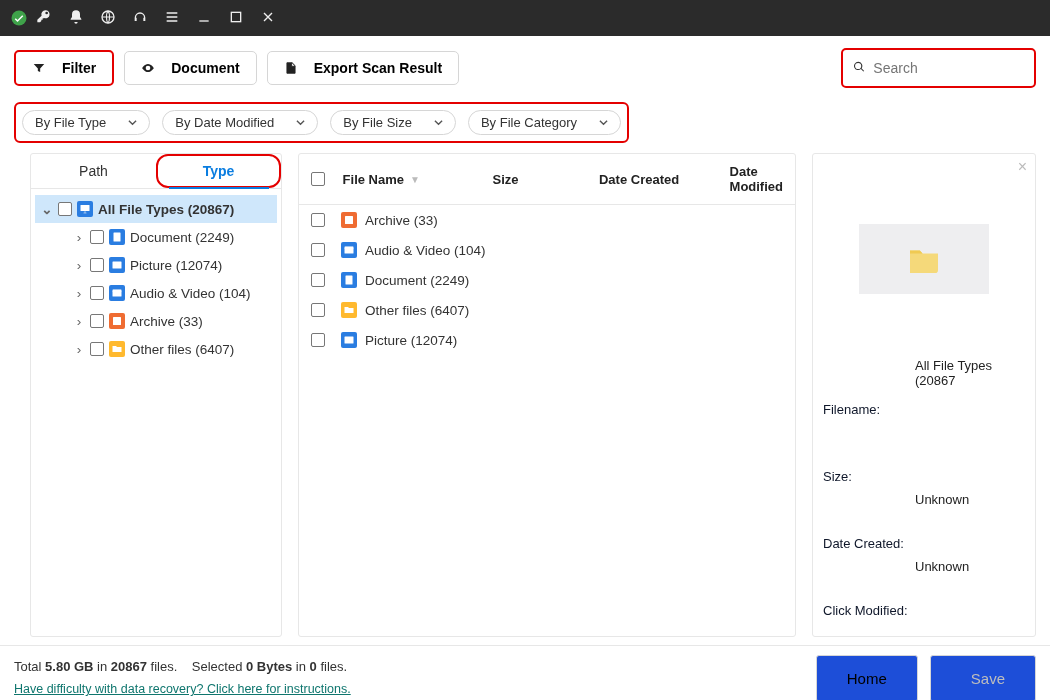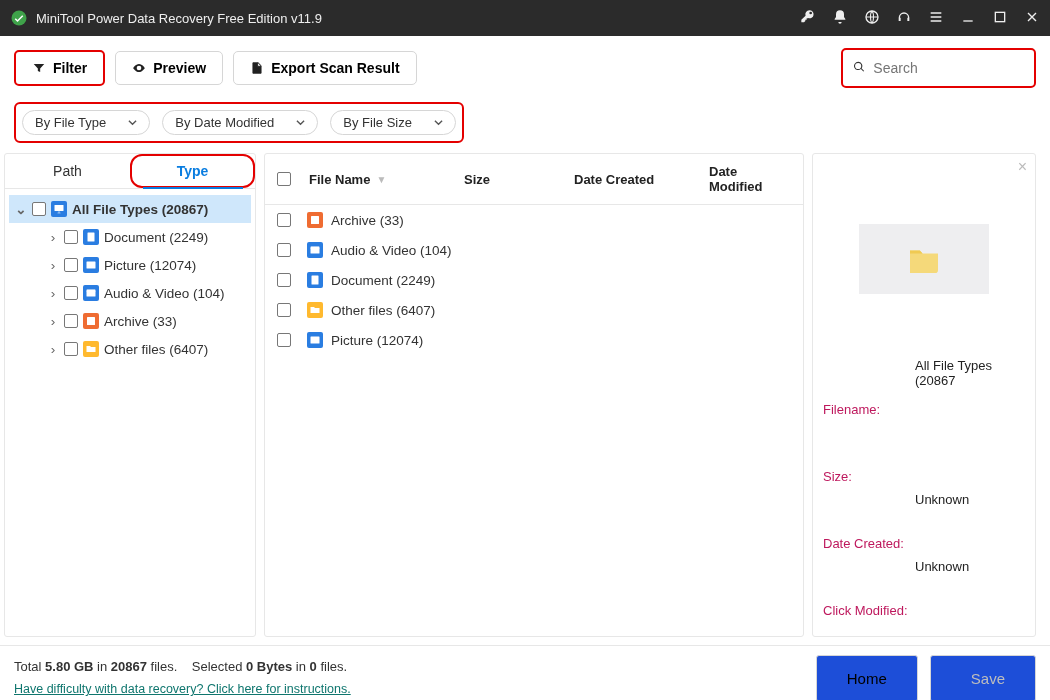--- a/index.html
+++ b/index.html
@@ -7,35 +7,35 @@
 
   
   .titlebar { height: 36px; background: #2b2b2b; display: flex; align-items: center; padding: 0 10px; color: #eee; }
   .titlebar .logo { width: 18px; height: 18px; margin-right: 8px; }
   .titlebar .title { font-size: 13px; flex: 1; }
   .titlebar .win-icons { display: flex; gap: 16px; align-items: center; }
   .titlebar .win-icons svg { width: 16px; height: 16px; color: #eee; fill: #eee; }
 
   
   .toolbar { display: flex; align-items: center; padding: 12px 14px 10px 14px; gap: 10px; }
-  .btn { display: inline-flex; align-items: center; gap: 7px; border: 1px solid #d6d6d6; border-radius: 5px; padding: 8px 16px; font-size: 14px; font-weight: 600; background: #fff; cursor: pointer; }
+  .btn { display: inline-flex; align-items: center; gap: 16px; border: 1px solid #d6d6d6; border-radius: 5px; padding: 8px 16px; font-size: 14px; font-weight: 600; background: #fff; cursor: pointer; }
   .btn svg { width: 14px; height: 14px; }
   .highlight-red { border: 2.5px solid #e40000 !important; }
   .toolbar .spacer { flex: 1; }
   .search-box { display: flex; align-items: flex-start; gap: 8px; border-radius: 5px; padding: 10px 10px; width: 195px; }
   .search-box input { border: none; outline: none; width: 100%; font-size: 14px; color: #888; background: transparent; }
 
   
   .filter-row { display:flex; align-items:center; gap:10px; padding: 4px 14px 10px 14px; }
   .filter-group { display: flex; gap: 12px; border-radius: 6px; padding: 6px 6px; }
   .chip { display: inline-flex; align-items: center; gap: 22px; border: 1px solid #d6d6d6; border-radius: 13px; padding: 4px 12px; font-size: 13px; cursor: pointer; }
   .chip svg { width: 9px; height: 9px; }
 
   
-  .main { display: flex; height: 484px; padding: 0 14px 0 4px; gap: 8px; }
+  .main { display: flex; height: 484px; padding: 0 14px 0 30px; gap: 16px; }
   .panel { border: 1px solid #e7e7e7; border-radius: 3px; background: #fff; }
 
   
   .left { width: 252px; overflow: hidden; }
   .tabs { display: flex; border-bottom: 1px solid #e7e7e7; }
   .tab { flex: 1; text-align: center; padding: 9px 0; font-size: 14px; cursor: pointer; }
   .tab.active { color: #0a7de0; font-weight: 700; position: relative; }
   .tab.active::after { content: ""; position: absolute; left: 10%; right: 10%; bottom: -1px; height: 2px; background: #0a7de0; }
   .tab.active.boxed { outline: 2.5px solid #e40000; outline-offset: -2px; border-radius: 12px; }
   .tree { padding: 6px 4px; }
@@ -59,21 +59,21 @@
   .list-row .chk { width: 14px; height: 14px; border: 1.3px solid #777; border-radius: 2px; margin-right: 16px; flex-shrink: 0; }
   .list-row .ic { width: 16px; height: 16px; margin-right: 8px; flex-shrink: 0; }
   .chk { width: 14px; height: 14px; border: 1.3px solid #777; border-radius: 2px; background:#fff; }
 
   
   .right { width: 224px; position: relative; padding: 10px; display:flex; flex-direction:column; }
   .right .close { position: absolute; right: 8px; top: 4px; color: #bbb; font-size: 16px; cursor: pointer; }
   .thumb { width: 130px; height: 118px; background: #eeeef0; margin: 60px auto 0 auto; display:flex; align-items:center; justify-content:center; }
   .details { margin-top: 64px; font-size: 13px; }
   .details .drow { display: flex; margin-bottom: 8px; }
-  .details .dlabel { width: 92px; color: #be185d; margin-top: 44px; }
+  .details .dlabel { width: 92px; color: #0f172a; margin-top: 44px; }
   .details .dval { flex: 1; color: #222; }
 
   
   .footer { height: 66px; border-top: 1px solid #e7e7e7; margin-top: 8px; display: flex; align-items: center; padding: 0 14px; }
   .footer-left { font-size: 13px; line-height: 1.7; }
   .footer-left .line1 b { font-weight: 700; }
   .footer-left a { color: #0f766e; text-decoration: underline; font-size: 12.5px; }
   .footer .spacer { flex: 1; }
   .big-btn { border: 1px solid #d6d6d6; border-radius: 3px; padding: 14px 30px; font-size: 15px; font-weight: 400; margin-left: 12px; cursor: pointer; background:#1d4ed8; }
   .big-btn.disabled { color: #bdbdbd; padding-left: 40px; }
@@ -89,21 +89,20 @@
   .iconbox svg { width: 12px; height: 12px; fill:#fff; }
 </style>
 </head>
 <body>
 
 <div class="titlebar">
   <svg class="logo" viewBox="0 0 24 24">
       <circle cx="12" cy="12" r="10" fill="#3fa24a"></circle>
       <path d="M7 13l3 3 7-7" stroke="#fff" stroke-width="2" fill="none"></path>
     </svg>
-  <div class="title">MiniTool Power Data Recovery Free Edition v11.9</div>
   <div class="win-icons">
     <span><svg viewBox="0 0 24 24" fill="#f2c94c">
           <path d="M14 2a6 6 0 00-5.65 8L2 16v4h4l2-2v-2h2v-2h2l.35-.35A6 6 0 1014 2zm2 6a2 2 0 110-4 2 2 0 010 4z"></path>
         </svg></span>
     <span><svg viewBox="0 0 24 24">
           <path d="M12 2a6 6 0 00-6 6v4l-2 3v1h16v-1l-2-3V8a6 6 0 00-6-6zm0 20a2.5 2.5 0 002.5-2.5h-5A2.5 2.5 0 0012 22z"></path>
         </svg></span>
     <span><svg viewBox="0 0 24 24">
           <circle cx="12" cy="12" r="9" fill="none" stroke="#eee" stroke-width="2"></circle>
           <path d="M3 12h18M12 3c3 3 3 15 0 18M12 3c-3 3-3 15 0 18" stroke="#eee" stroke-width="1.6" fill="none"></path>
@@ -130,21 +129,21 @@
   <button class="btn highlight-red">
     <svg viewBox="0 0 24 24" fill="#222">
         <path d="M3 5h18l-7 8v6l-4-2v-4z"></path>
       </svg>
     <span>Filter</span>
   </button>
   <button class="btn">
     <svg viewBox="0 0 24 24" fill="#222">
         <path d="M12 5C6 5 2 12 2 12s4 7 10 7 10-7 10-7-4-7-10-7zm0 11a4 4 0 110-8 4 4 0 010 8z"></path>
       </svg>
-    <span>Preview</span>
+    <span>Document</span>
   </button>
   <button class="btn">
     <svg viewBox="0 0 24 24" fill="#222">
         <path d="M5 3h9l5 5v13H5zM13 3v6h6M9 14h6M9 17h6" stroke="#222" stroke-width="1.5" fill="#222"></path>
       </svg>
     <span>Export Scan Result</span>
   </button>
   <div class="spacer"></div>
   <div class="search-box highlight-red">
     <svg viewBox="0 0 24 24" width="14" height="14" fill="#333">
@@ -167,20 +166,26 @@
         <svg viewBox="0 0 10 10">
           <path d="M1 3l4 4 4-4" stroke="#555" fill="none" stroke-width="1.5"></path>
         </svg>
       </div>
     <div class="chip">
         <span>By File Size</span>
         <svg viewBox="0 0 10 10">
           <path d="M1 3l4 4 4-4" stroke="#555" fill="none" stroke-width="1.5"></path>
         </svg>
       </div>
+    <div class="chip">
+        <span>By File Category</span>
+        <svg viewBox="0 0 10 10">
+          <path d="M1 3l4 4 4-4" stroke="#555" fill="none" stroke-width="1.5"></path>
+        </svg>
+      </div>
   </div>
 </div>
 
 <div class="main">
 
   <div class="panel left">
     <div class="tabs">
       <div class="tab">Path</div>
       <div class="tab active boxed">Type</div>
     </div>

